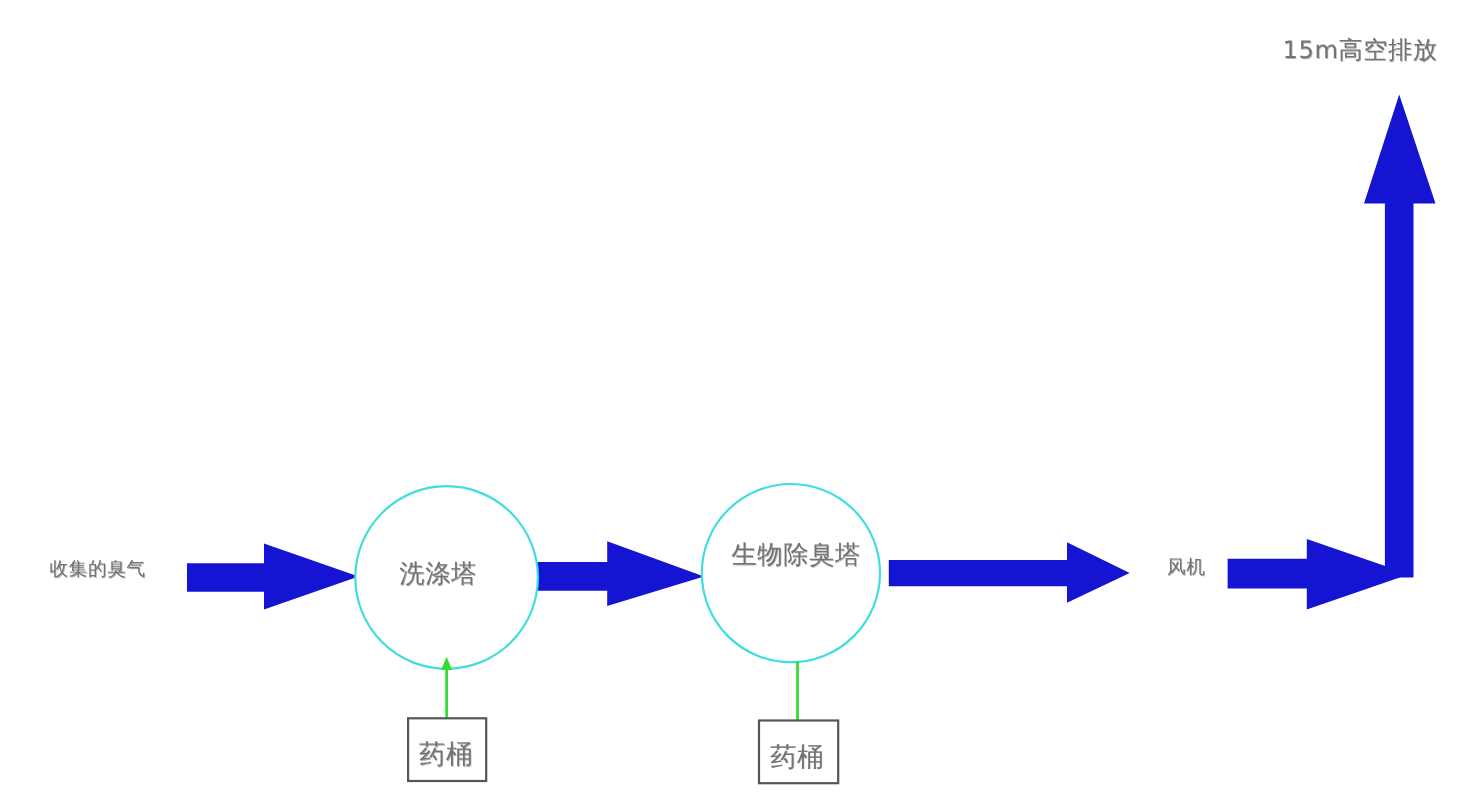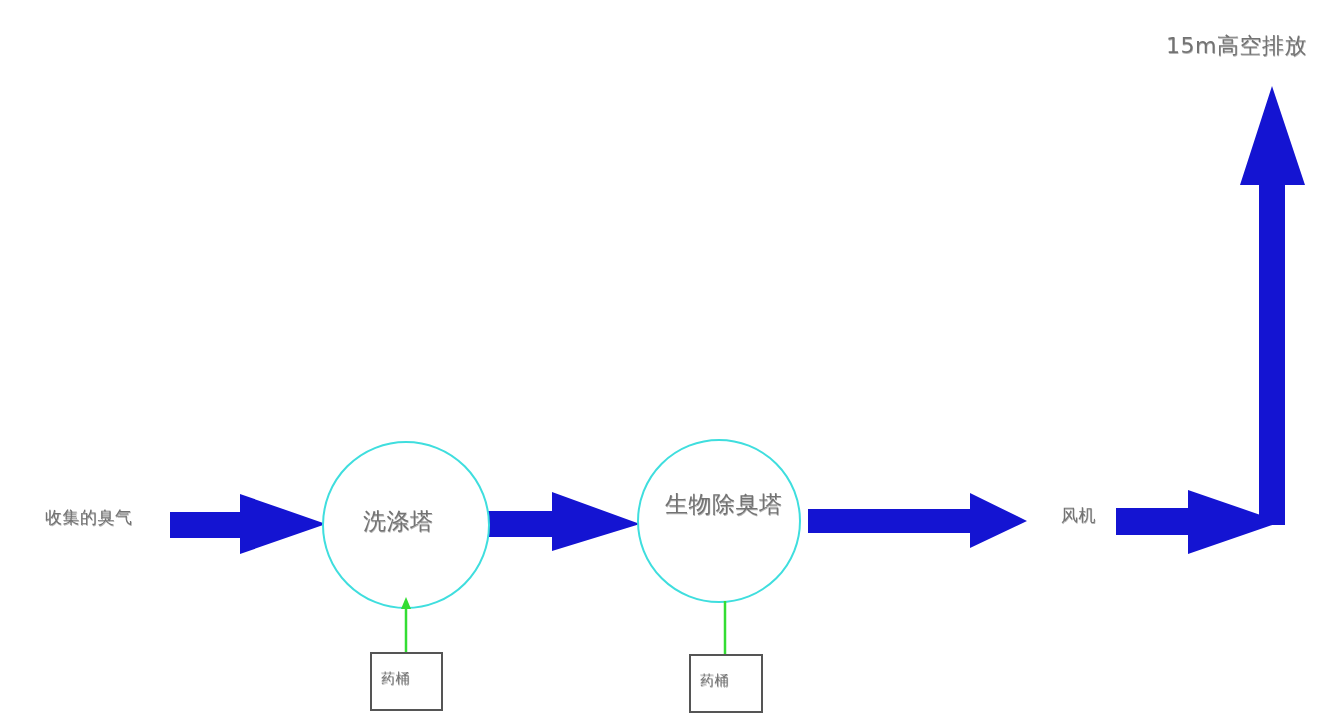--- a/index.html
+++ b/index.html
@@ -30,21 +30,21 @@
   .emit-label {
     position: absolute;
     white-space: nowrap;
     color: #737373;
     font-weight: 400;
     letter-spacing: 0.5px;
     text-shadow: 0.6px 0.6px 0 rgba(120,120,120,0.55);
   }
   .node-label { font-size: 23px; }
   .free-label { font-size: 17px; }
-  .box-label  { font-size: 14px; }
+  .box-label  { font-size: 24px; }
   .emit-label { font-size: 22px; }
 </style>
 </head>
 <body>
 
 <div id="canvas">
 
   <svg id="flow-svg" viewBox="0 0 1333 722">
 
     <polygon points="170,512 240,512 240,494 326,524 240,554 240,538 170,538" fill="#1414D2"></polygon>

